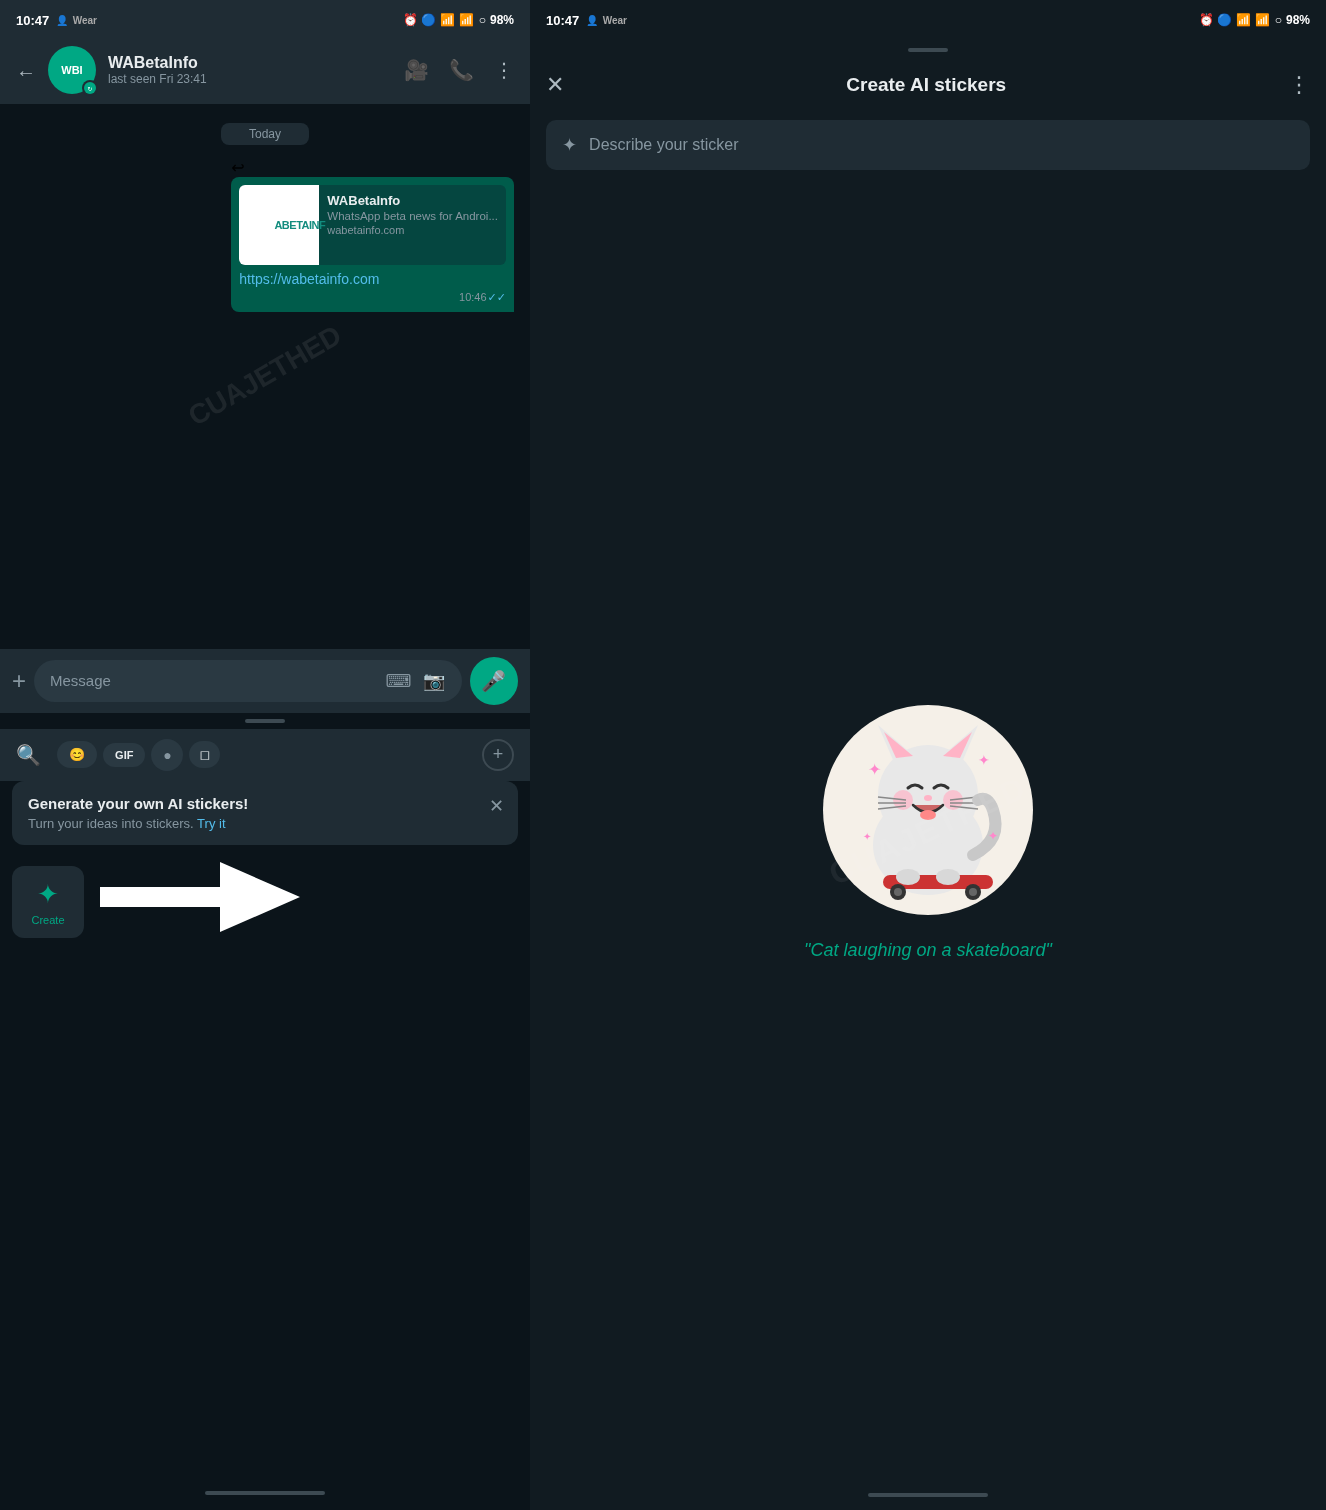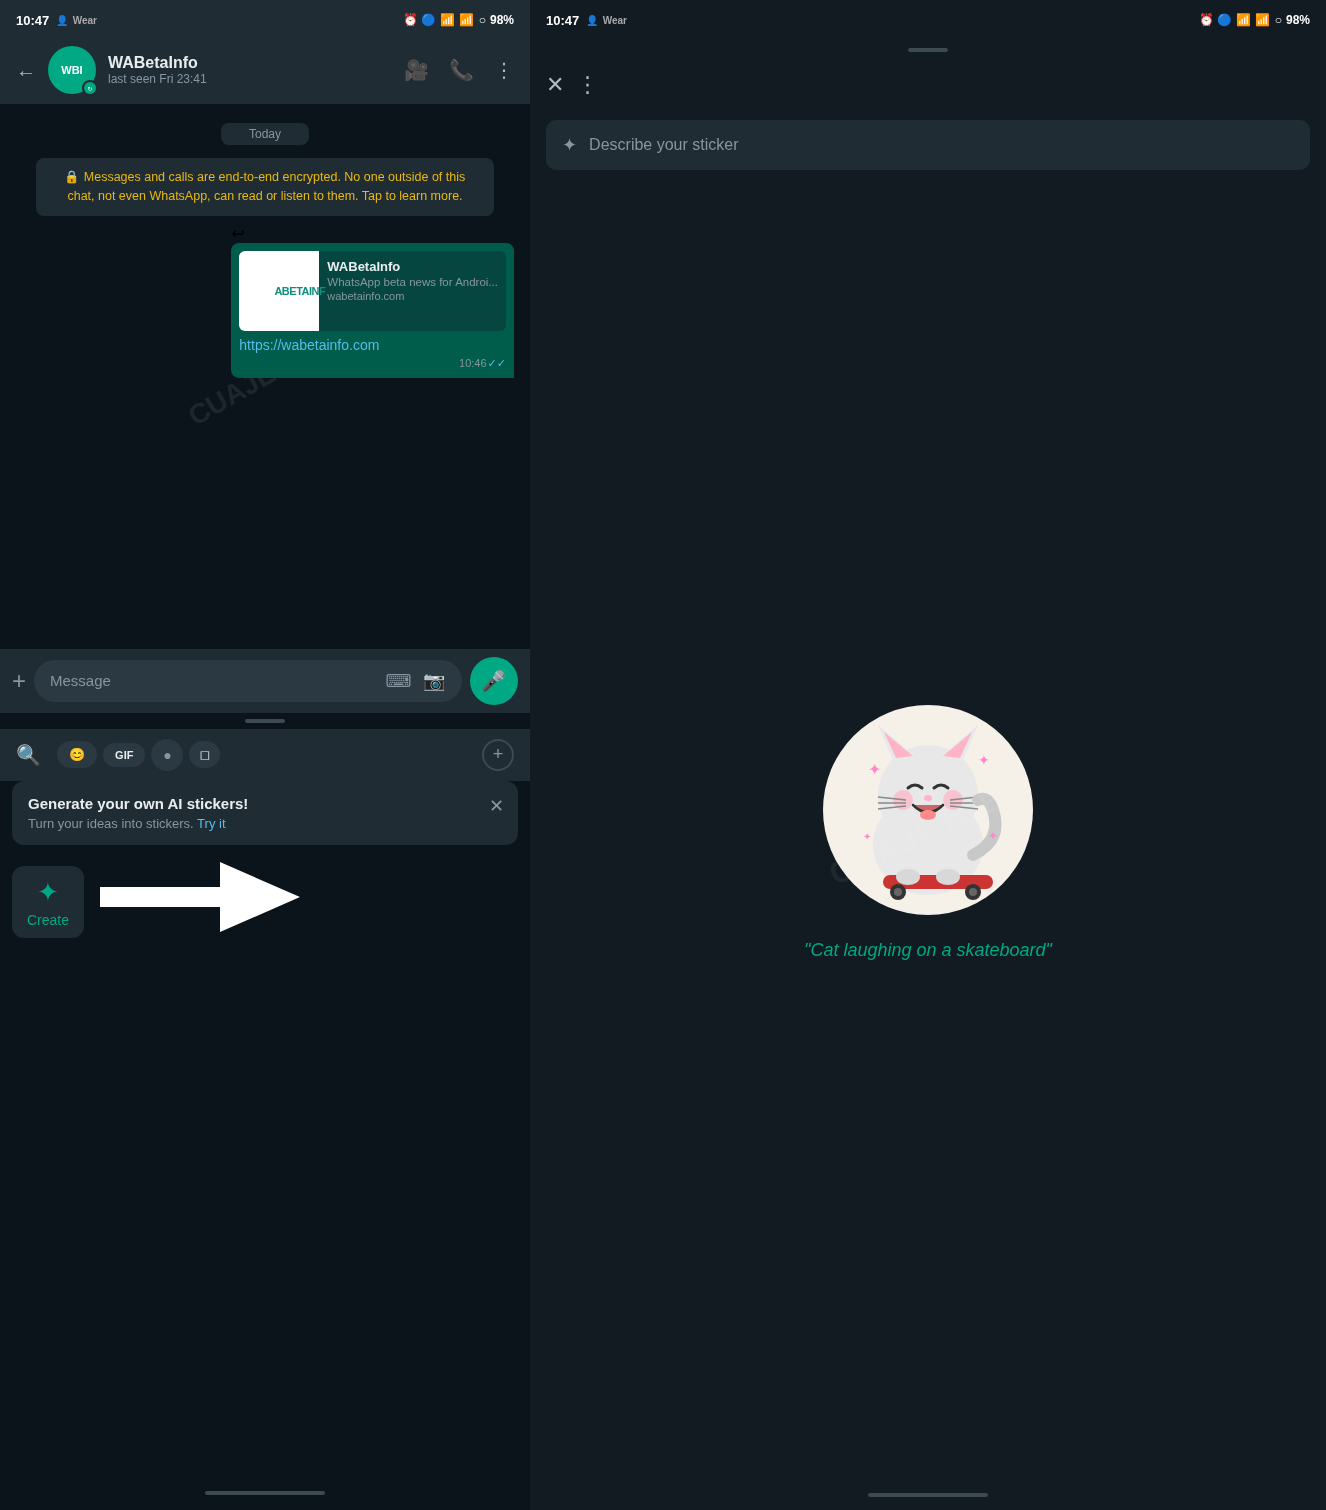--- a/index.html
+++ b/index.html
@@ -396,21 +396,21 @@
       gap: 4px;
       cursor: pointer;
       position: relative;
     }
     .create-btn-icon {
       color: #00a884;
       font-size: 26px;
     }
     .create-btn-label {
       color: #00a884;
-      font-size: 14px;
+      font-size: 11px;
       font-weight: 500;
     }
 
     
     .arrow-indicator {
       color: #fff;
       font-size: 70px;
       font-weight: 700;
       line-height: 1;
     }
@@ -607,23 +607,20 @@
     </div>
   </div>
 
   <div class="chat-body">
     <div class="watermark">CUAJETHED</div>
 
     <div class="date-badge">
       <span>Today</span>
     </div>
 
-    <div class="system-message">
-      <span>🔒 Messages and calls are end-to-end encrypted. No one outside of this chat, not even WhatsApp, can read or listen to them. Tap to learn more.</span>
-    </div>
 
     <div style="position:relative; align-self:flex-end; z-index:1;">
       <span class="forward-btn">↩</span>
       <div class="message-bubble">
         <div class="link-preview">
           <div class="link-preview-img">
             <span>ABETAINF</span>
           </div>
           <div class="link-preview-content">
             <div class="link-preview-title">WABetaInfo</div>
@@ -723,20 +720,21 @@
       <span>📶</span>
       <span>○</span>
       <span>98%</span>
     </div>
   </div>
 
   <div class="drawer-handle"></div>
 
   <div class="right-header">
     <button class="right-close">✕</button>
+    <div class="right-title">Create AI stickers</div>
     <span class="right-more">⋮</span>
   </div>
 
   <div class="sticker-search">
     <span class="sticker-search-icon">✦</span>
     <span class="sticker-search-placeholder">Describe your sticker</span>
   </div>
 
   <div class="sticker-preview">
 

